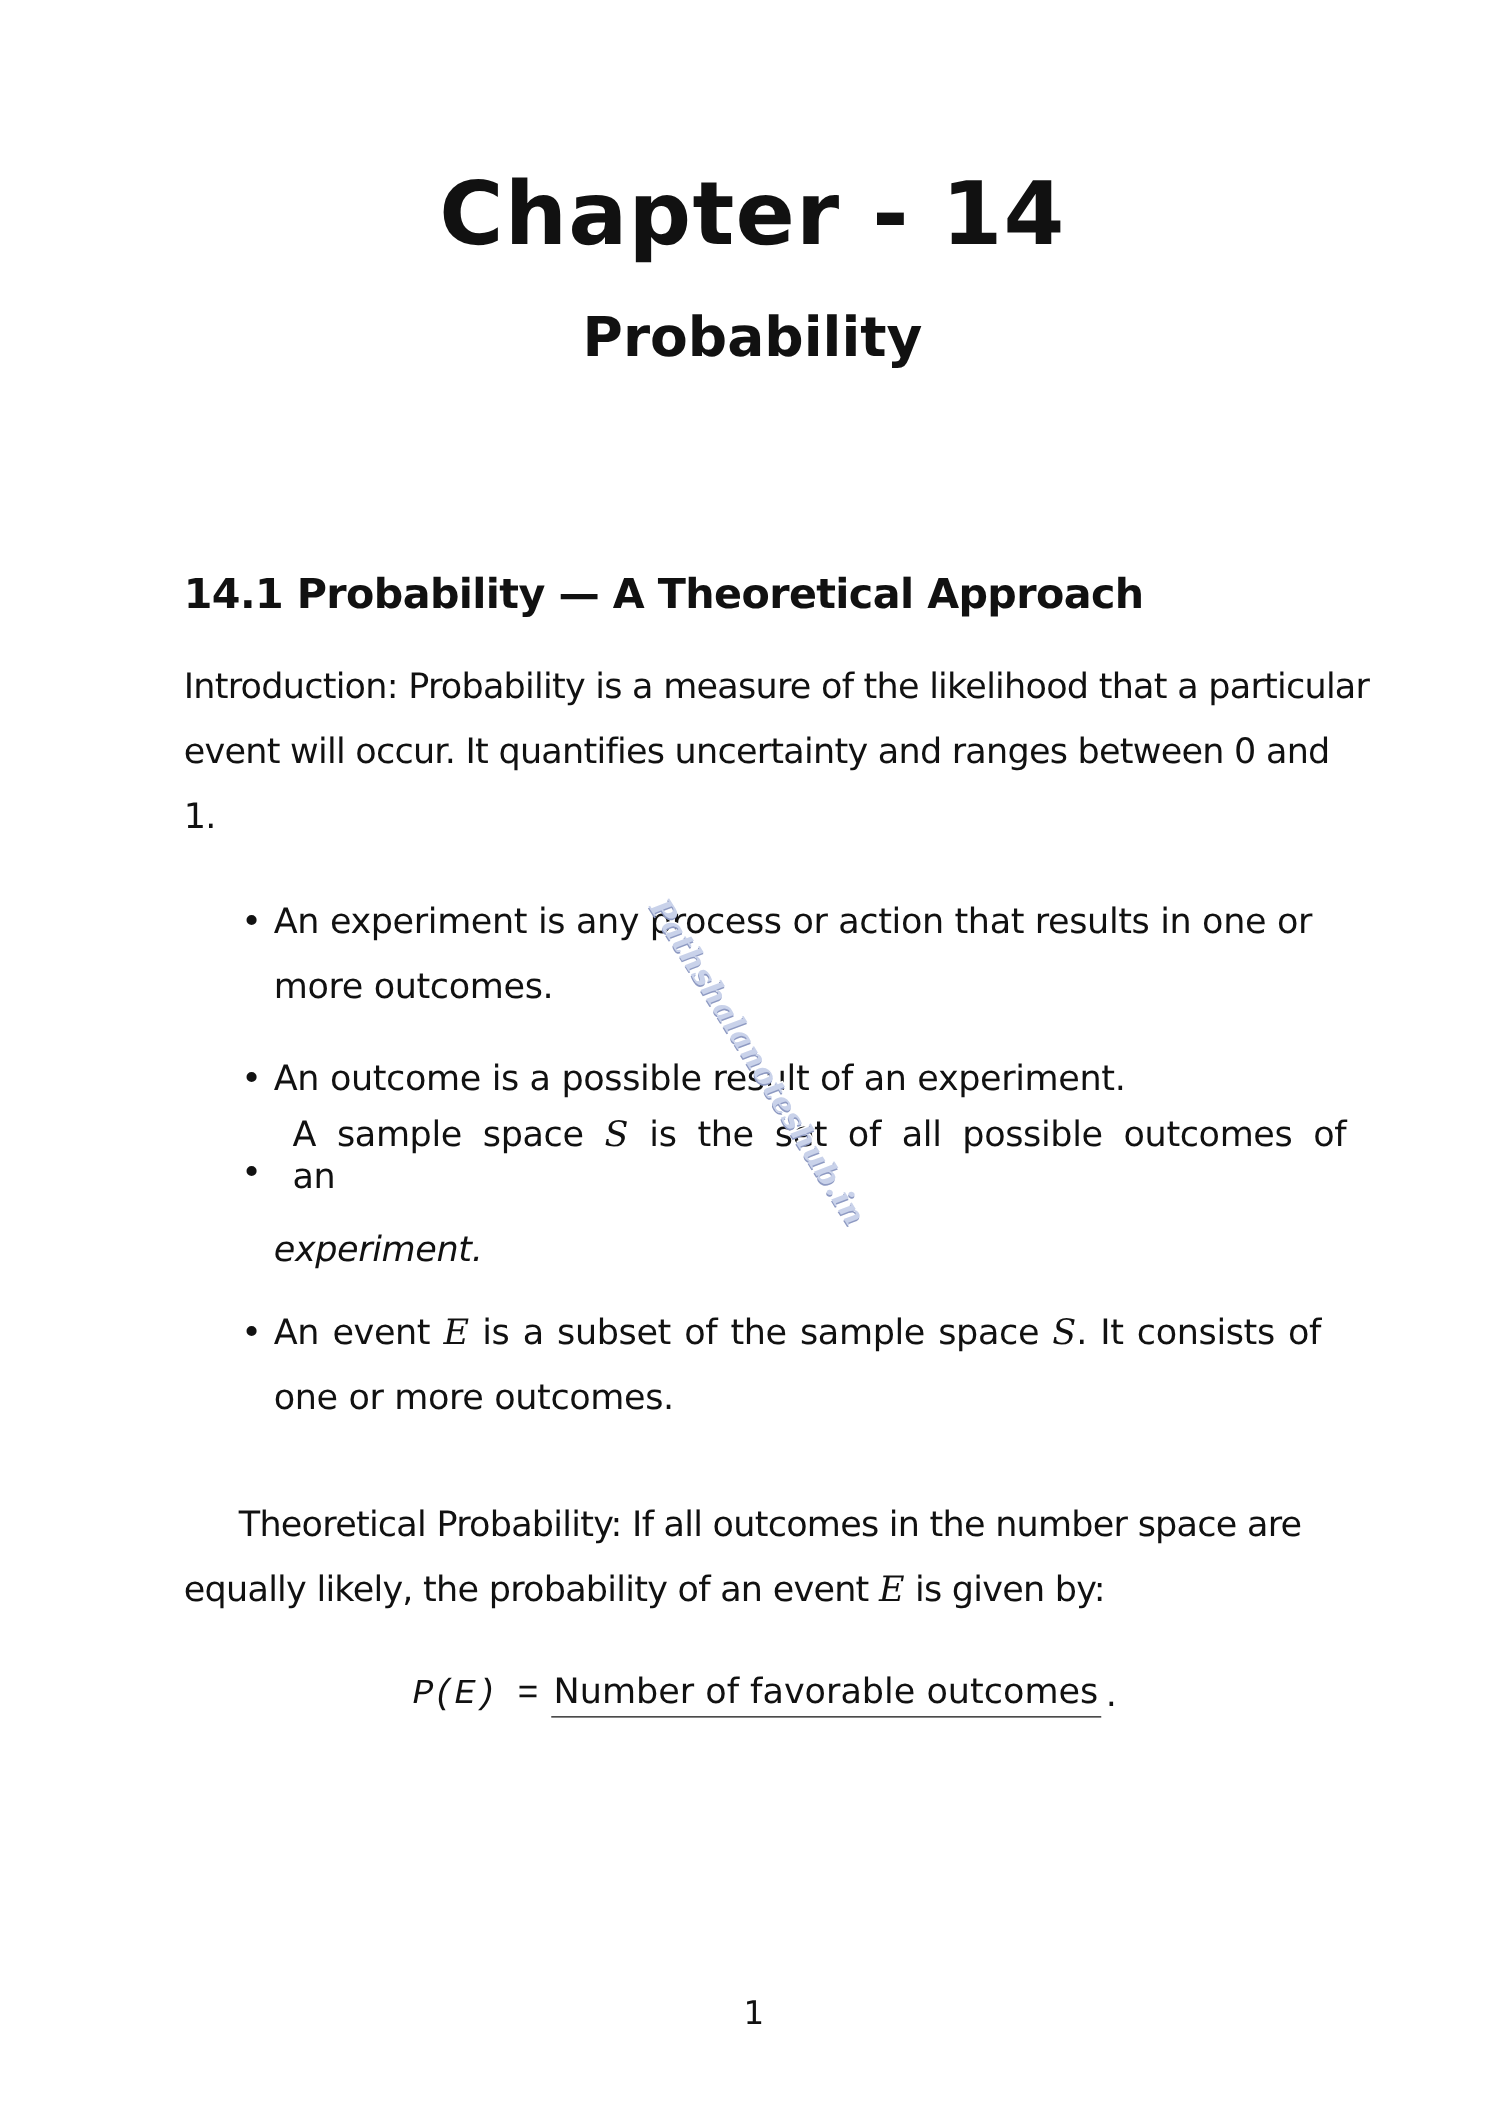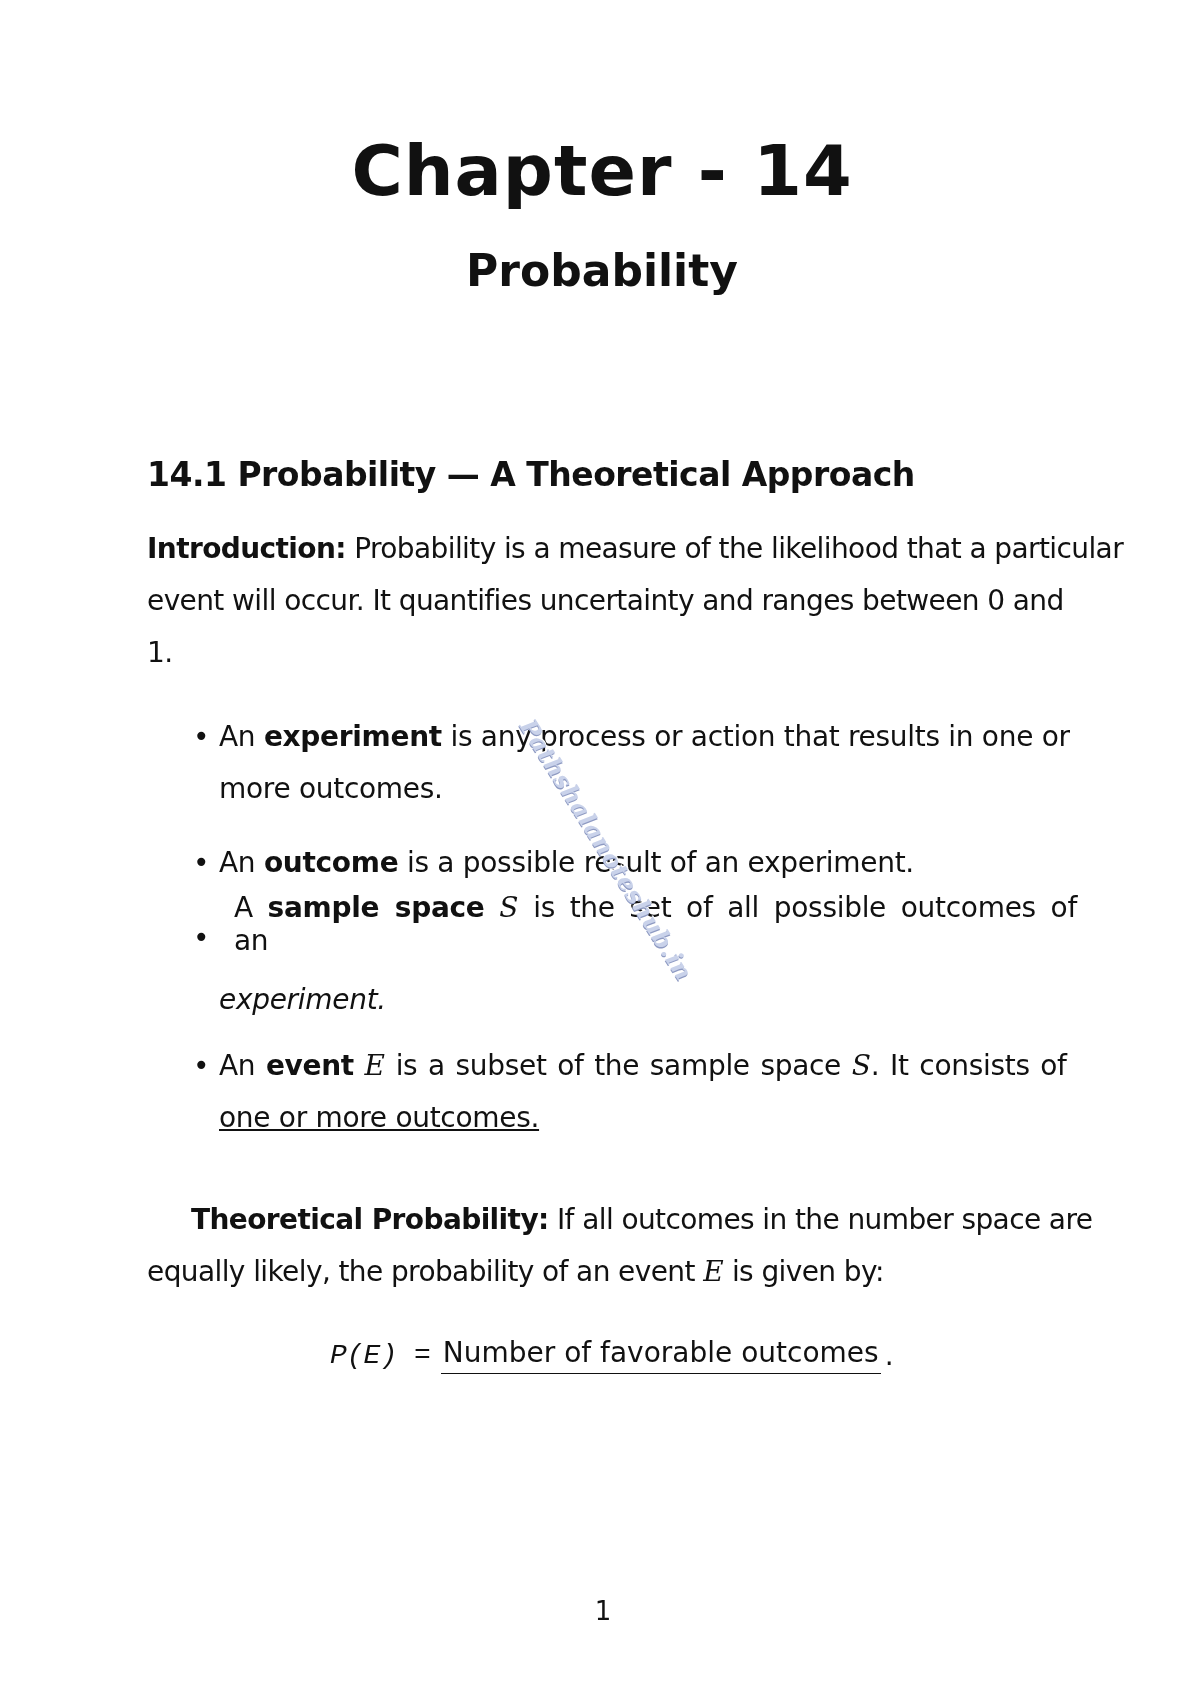--- a/index.html
+++ b/index.html
@@ -3,21 +3,21 @@
 <meta charset="utf-8">
 <style>
   html, body { margin: 0; padding: 0; background: #ffffff; }
   body { width: 1200px; height: 1697px; position: relative; overflow: hidden;
          font-family: "DejaVu Sans", sans-serif; color: #111111; }
   .abs { position: absolute; white-space: nowrap; }
   .chap { left: 0; width: 1204px; text-align: center; top: 130px; font-size: 70px; font-weight: bold; letter-spacing: 1px; }
   .subt { left: 0; width: 1204px; text-align: center; top: 245px; font-size: 44px; font-weight: bold; }
   .sec { left: 147px; top: 455px; font-size: 33px; font-weight: bold; letter-spacing: -0.5px; text-align: center; }
   .p { font-size: 28px; letter-spacing: -0.6px; }
-  .b { font-weight: bold; }
+  .b { font-weight: normal; }
   .m { font-family: "DejaVu Serif", serif; font-style: italic; font-weight: normal; letter-spacing: 0; }
   .bullet { position: absolute; left: 193px; font-size: 28px; }
   .li { left: 219px; width: 843px; font-size: 28px; letter-spacing: -0.3px; }
   .just { text-align: justify; text-align-last: justify; white-space: normal; }
   .formula { left: 330px; top: 1336px; font-size: 28px; display: flex; align-items: center; }
   .frac { display: inline-flex; flex-direction: row; align-items: center; margin-left: 10px; }
   .frac .num { padding: 0 2px 4px; border-bottom: 1.5px solid #111; }
   .frac .den { padding: 4px 2px 0; }
   .pnum { left: 0; width: 1206px; text-align: center; top: 1596px; font-size: 26px; }
   .wm { left: 455px; top: 835px; font-family: "DejaVu Serif", serif; font-style: italic; font-weight: bold;
@@ -60,21 +60,21 @@
     <span>A </span><span class="b">sample space</span> <span class="m">S</span><span> is the set of all possible outcomes of an</span>
   </div>
   <div class="abs li" style="top:983px;font-style:italic;">experiment.</div>
 </div>
 
 <div>
   <span class="bullet" style="top:1049px;">•</span>
   <div class="abs li" style="top:1049px; word-spacing:2px;">
     <span>An </span><span class="b">event</span> <span class="m">E</span><span> is a subset of the sample space </span><span class="m">S</span><span>.  It consists of</span>
   </div>
-  <div class="abs li" style="top:1101px;text-decoration:underline;">one or more outcomes.</div>
+  <div class="abs li" style="top:1101px;">one or more outcomes.</div>
 </div>
 
 <div class="abs p" style="left:191px; top:1203px;">
   <span class="b">Theoretical Probability:</span><span> If all outcomes in the number space are</span>
 </div>
 <div class="abs p" style="left:147px; top:1255px;">
   <span>equally likely, the probability of an event </span><span class="m">E</span><span> is given by:</span>
 </div>
 
 <div class="abs formula">

